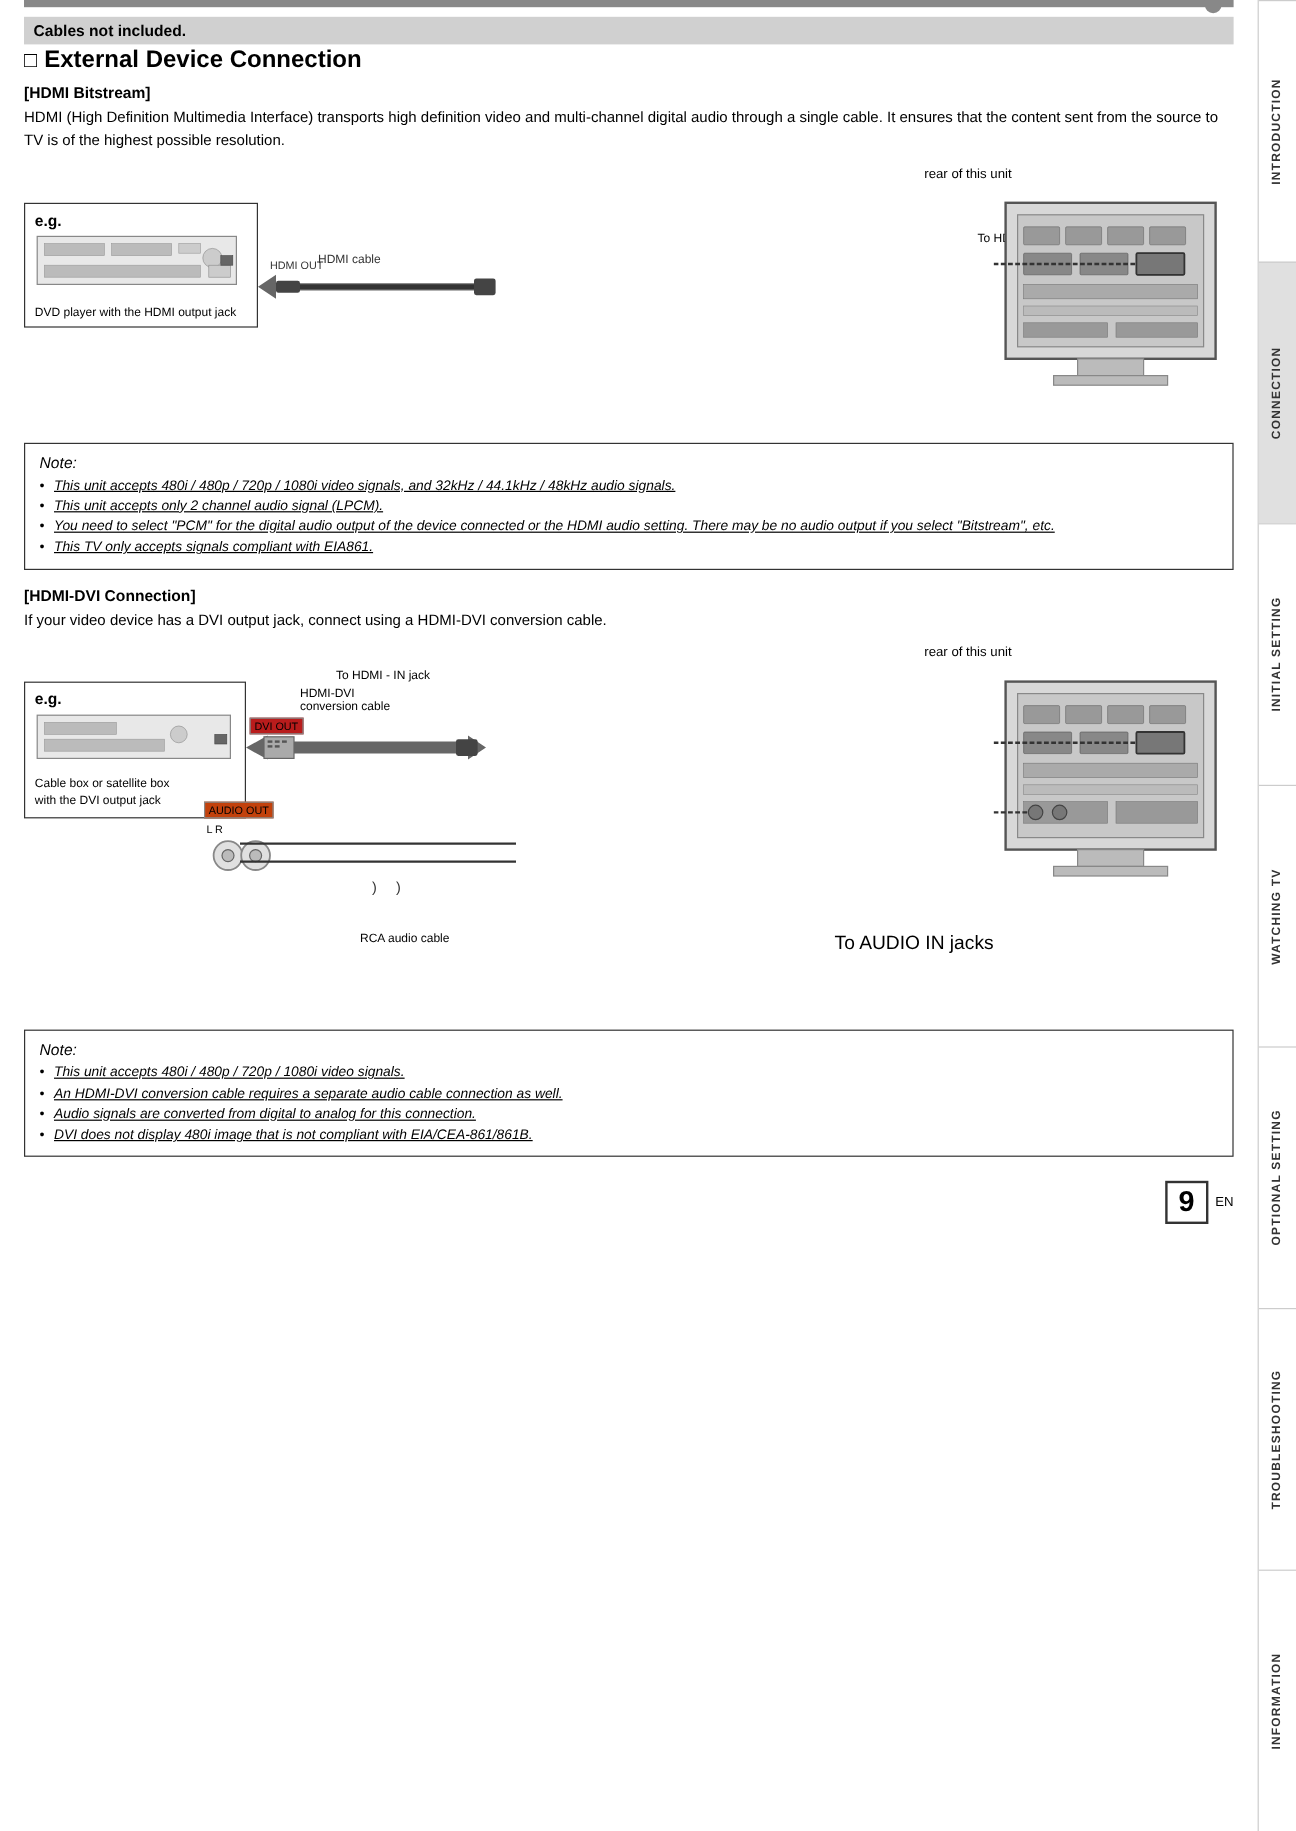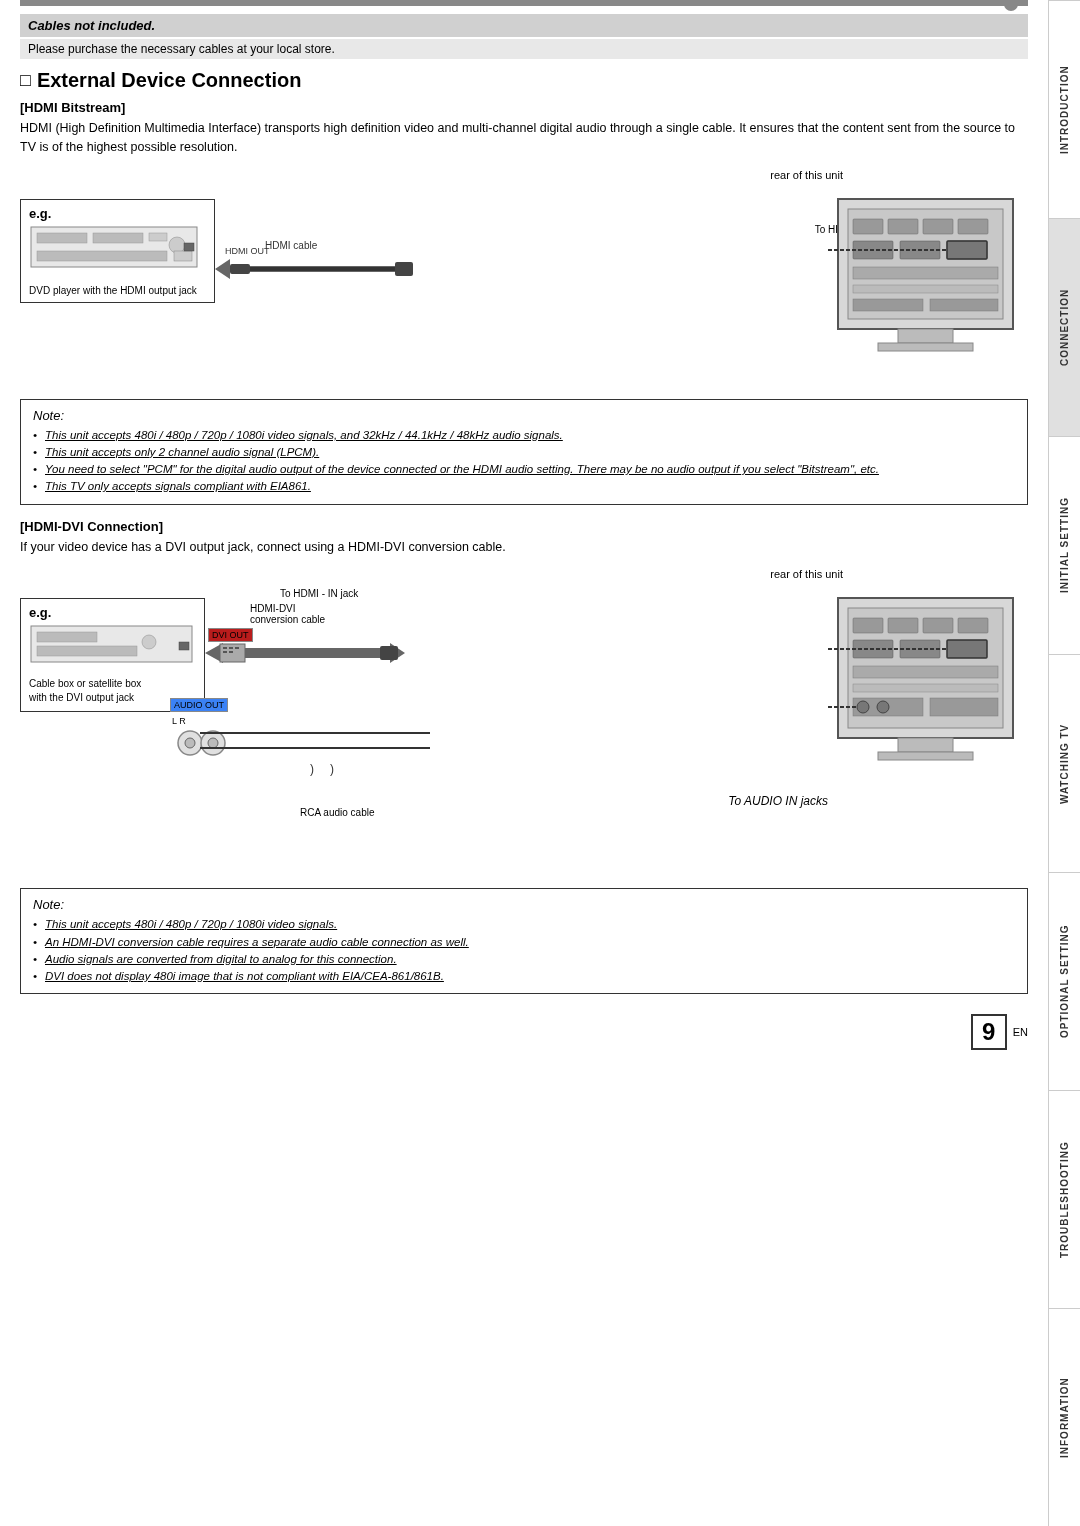--- a/index.html
+++ b/index.html
@@ -51,21 +51,20 @@
       position: relative;
     }
 
     
     .cables-banner {
       background: #d0d0d0;
       padding: 4px 8px;
       margin-bottom: 2px;
     }
     .cables-title {
-      font-style: italic;
       font-weight: bold;
       font-size: 13px;
     }
     .cables-sub {
       background: #e8e8e8;
       padding: 3px 8px;
       font-size: 12px;
       margin-bottom: 10px;
     }
 
@@ -146,21 +145,20 @@
 
 <div class="main-content">
 
   <div style="height:6px; background:#888; margin-bottom:8px; position:relative;">
     <div style="position:absolute;right:10px;top:-5px;width:14px;height:16px;background:#888;border-radius:7px;"></div>
   </div>
 
   <div class="cables-banner">
     <div class="cables-title">Cables not included.</div>
   </div>
-  <div class="cables-sub">Please purchase the necessary cables at your local store.</div>
 
   <div class="section-title">
     <span style="font-size:18px;">□</span>
     <span>External Device Connection</span>
   </div>
 
   <div>
     <div class="subsection-header">[HDMI Bitstream]</div>
     <div class="subsection-desc">HDMI (High Definition Multimedia Interface) transports high definition video and multi-channel digital audio through a single cable. It ensures that the content sent from the source to TV is of the highest possible resolution.</div>
 
@@ -262,21 +260,21 @@
           <rect x="150" y="18" width="10" height="8" fill="#666" stroke="#444" stroke-width="0.5"></rect>
         </svg>
         <div style="font-size:10px; line-height:1.4;">
           <span>Cable box or satellite box</span><br>
           <span>with the DVI output jack</span>
         </div>
       </div>
 
       <div style="position:absolute; left:188px; top:60px; font-size:9px; background:#b91c1c; border:1px solid #888; padding:1px 3px;">DVI OUT</div>
 
-      <div style="position:absolute; left:150px; top:130px; font-size:9px; background:#3b82f6; border:1px solid #888; padding:1px 3px; white-space:nowrap;">AUDIO OUT</div>
+      <div style="position:absolute; left:150px; top:130px; font-size:9px; background:#c2410c; border:1px solid #888; padding:1px 3px; white-space:nowrap;">AUDIO OUT</div>
       <div style="position:absolute; left:152px; top:148px; font-size:9px;">L        R</div>
 
       <svg style="position:absolute; left:155px; top:155px;" width="60" height="50">
         <circle cx="15" cy="20" r="12" fill="#e0e0e0" stroke="#888" stroke-width="1.5"></circle>
         <circle cx="15" cy="20" r="5" fill="#bbb" stroke="#666" stroke-width="1"></circle>
         <circle cx="38" cy="20" r="12" fill="#e0e0e0" stroke="#888" stroke-width="1.5"></circle>
         <circle cx="38" cy="20" r="5" fill="#bbb" stroke="#666" stroke-width="1"></circle>
       </svg>
 
       <div style="position:absolute; left:260px; top:20px; font-size:10px; white-space:nowrap;">
@@ -303,21 +301,21 @@
       <div style="position:absolute; left:280px; bottom:50px; font-size:10px;">RCA audio cable</div>
 
       <svg style="position:absolute; left:180px; top:145px;" width="250" height="100">
         <line x1="0" y1="20" x2="230" y2="20" stroke="#333" stroke-width="2"></line>
         <line x1="0" y1="35" x2="230" y2="35" stroke="#333" stroke-width="2"></line>
 
         <text x="110" y="60" font-size="12" fill="#333">)</text>
         <text x="130" y="60" font-size="12" fill="#333">)</text>
       </svg>
 
-      <div style="position:absolute; right:200px; bottom:60px; font-size:12px; white-space:nowrap;font-style:italic;">To AUDIO IN jacks</div>
+      <div style="position:absolute; right:200px; bottom:42px; font-size:16px; white-space:nowrap;">To AUDIO IN jacks</div>
 
       <div style="position:absolute; right:0; top:20px;">
         <svg width="200" height="220">
 
           <rect x="10" y="10" width="175" height="140" fill="#d8d8d8" stroke="#555" stroke-width="2"></rect>
 
           <rect x="20" y="20" width="155" height="120" fill="#c8c8c8" stroke="#888" stroke-width="1"></rect>
 
           <rect x="25" y="30" width="30" height="15" fill="#999" stroke="#666" stroke-width="0.5" rx="1"></rect>
           <rect x="60" y="30" width="30" height="15" fill="#999" stroke="#666" stroke-width="0.5" rx="1"></rect>

